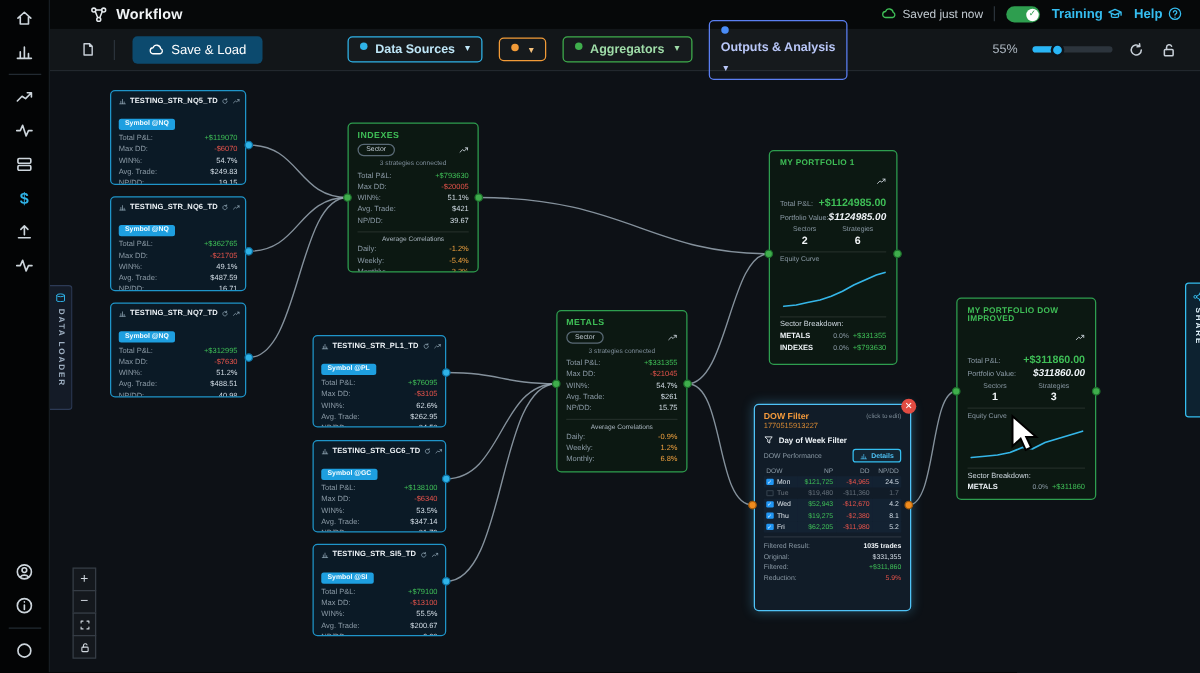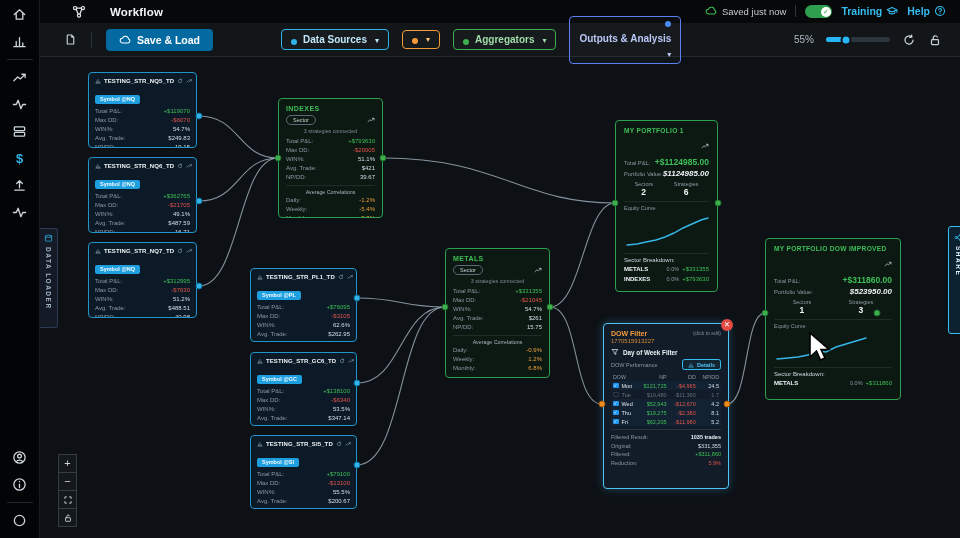--- a/index.html
+++ b/index.html
@@ -14,41 +14,41 @@
   .sb-ic.cy { color:#2fb3e8; }
   .sb-div { width:26px; height:1px; background:#222a32; margin:4px 0; }
   .sb-spacer { flex:1; }
   .ic { display:block; width:100%; height:100%; }
   .ic * { stroke:currentColor; fill:none; stroke-width:1.4; stroke-linecap:round; stroke-linejoin:round; }
 
   
   .topbar { position:absolute; left:40px; right:0; top:0; height:23px; background:#060809;
     display:flex; align-items:center; z-index:5; }
   .wf-ic { width:14px; height:14px; color:#e3e8ec; margin-left:32px; }
-  .topbar h1 { font-size:11.5px; color:#f2f5f7; font-weight:bold; margin-left:24px; letter-spacing:.2px; }
+  .topbar h1 { font-size:11.5px; color:#f2f5f7; font-weight:bold; margin-left:7px; letter-spacing:.2px; }
   .top-right { margin-left:auto; display:flex; align-items:flex-start; gap:9px; padding-right:14px; }
   .saved { display:flex; align-items:center; gap:5px; color:#c3cbd2; font-size:9.5px; }
   .saved .ic-w { width:12px; height:12px; color:#3fbf57; }
   .vdiv { width:1px; height:12px; background:#2a323a; }
   .toggle { width:27px; height:13px; border-radius:7px; background:#2e9e4f; position:relative; }
   .toggle .knob { position:absolute; right:1.5px; top:1.5px; width:10px; height:10px; border-radius:50%;
     background:#fff; color:#2e9e4f; font-size:7px; line-height:10px; text-align:center; font-weight:bold; }
   .toplink { display:flex; align-items:center; gap:4px; color:#35bdf0; font-size:10.5px; font-weight:bold; }
   .toplink .ic-w { width:12px; height:12px; }
 
   
   .toolbar { position:absolute; left:40px; right:0; top:23px; height:34px; background:#121619;
     border-bottom:1px solid #22282e; display:flex; align-items:center; z-index:5; }
   .doc-ic { width:13px; height:13px; color:#c8d0d8; margin-left:24px; }
   .tb-div { width:1px; height:16px; background:#2a323a; margin:0 14px; }
-  .btn-save { display:flex; align-items:center; gap:6px; background:#0369a1; color:#fff; font-weight:bold;
+  .btn-save { display:flex; align-items:center; gap:6px; background:#0c4a6e; color:#fff; font-weight:normal;
     font-size:10.5px; border:none; border-radius:4px; padding:5px 13px;text-align:center; }
   .btn-save .ic-w { width:12px; height:12px; color:#fff; }
   .dd-group { display:flex; align-items:center; gap:13px; margin-left:68px; }
-  .dd { display:flex; align-items:flex-end; gap:6px; border:1px solid; border-radius:4px;
+  .dd { display:flex; align-items:flex-start; gap:6px; border:1px solid; border-radius:4px;
     padding:4px 9px; font-size:10px; font-weight:bold; background:rgba(255,255,255,0.02); }
   .dot { width:6px; height:6px; border-radius:50%; }
   .chev { font-size:8px; margin-left:2px; }
   .dd.cyan   { border-color:#2fb3e8; color:#bfe7f8; } .dd.cyan .dot{background:#2fb3e8;}
   .dd.orange { border-color:#f29b38; color:#f5c27d; } .dd.orange .dot{background:#f29b38;}
   .dd.green  { border-color:#3fae4c; color:#9fdca8; } .dd.green .dot{background:#3fae4c;}
   .dd.blue   { border-color:#5b7ff2; color:#b9c7f8;flex-direction:column; } .dd.blue .dot{background:#4a8cf7;}
   .tb-right { margin-left:auto; display:flex; align-items:center; gap:12px; padding-right:18px; }
   .zoom-pct { font-size:10px; color:#aeb8c2;text-align:center; }
   .slider { width:64px; height:5px; border-radius:3px; background:#2c343c; position:relative; }
@@ -794,32 +794,32 @@
       <div class="bd-row">
           <span class="bd-name">METALS</span>
           <span><span class="pct">0.0%</span><span class="green">+$331355</span></span>
         </div>
       <div class="bd-row">
           <span class="bd-name">INDEXES</span>
           <span><span class="pct">0.0%</span><span class="green">+$793630</span></span>
         </div>
     </div>
 
-    <div class="node pnode" style="left:765px;top:238px;width:136px;height:162px">
+    <div class="node pnode" style="left:765px;top:238px;width:112px;height:162px">
       <div class="p-title">MY PORTFOLIO DOW IMPROVED</div>
       <div class="p-trend"><span class="mini-trend" style="display:inline-block"><svg class="ic">
               <use href="#i-trend"></use>
             </svg></span></div>
       <div class="p-row">
           <span class="p-lab">Total P&amp;L:</span>
           <span class="pl-val">+$311860.00</span>
         </div>
       <div class="p-row">
           <span class="p-lab">Portfolio Value:</span>
-          <span class="pv-val">$523950.00</span>
+          <span class="pv-val">$311860.00</span>
         </div>
       <div class="p-cols">
         <div>
             <div class="p-col-lab">Sectors</div>
             <div class="p-col-num">1</div>
           </div>
         <div>
             <div class="p-col-lab">Strategies</div>
             <div class="p-col-num">3</div>
           </div>

